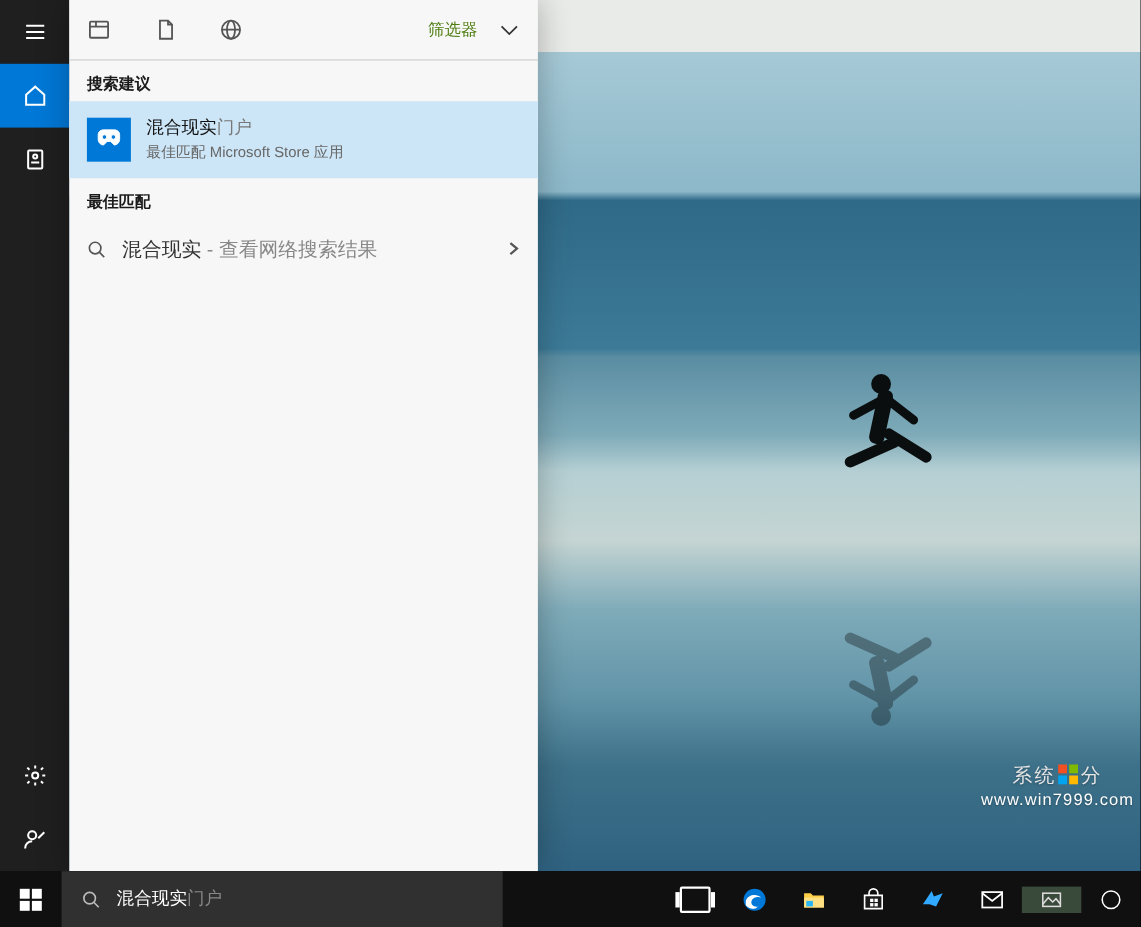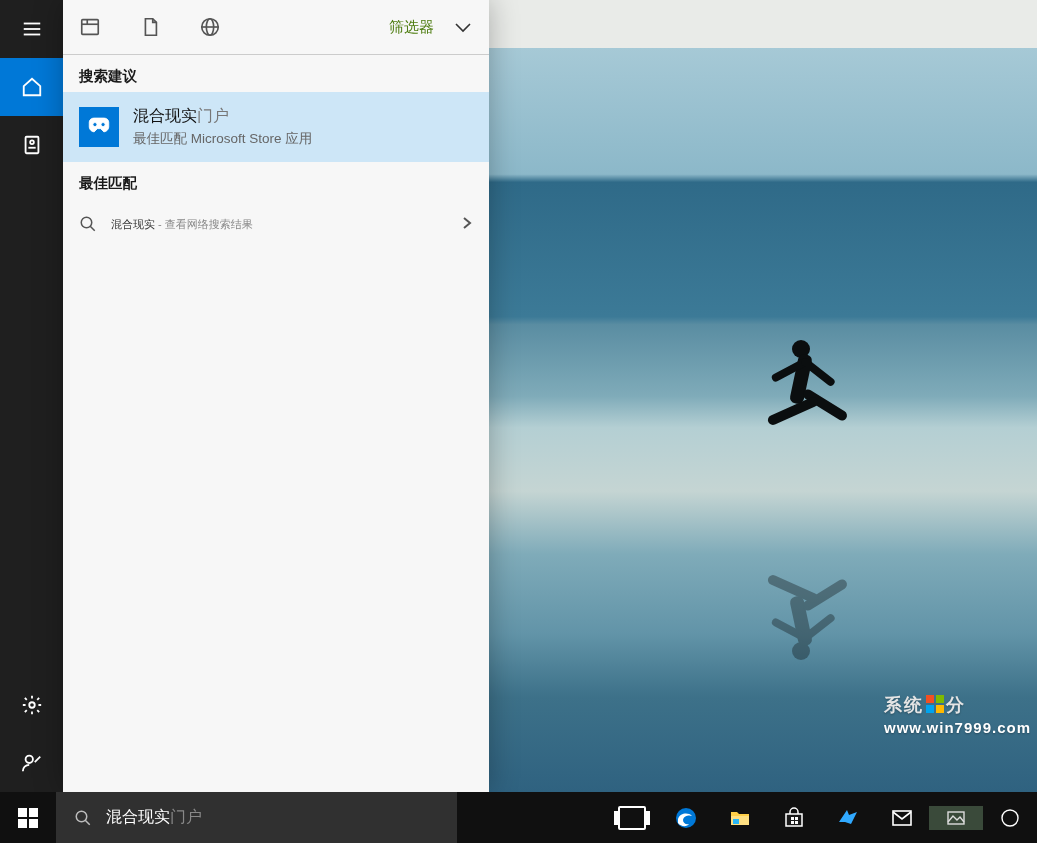--- a/index.html
+++ b/index.html
@@ -101,23 +101,22 @@
   .ghost { color: #888; }
   .tb-spacer { flex: 1; }
   .tb-right { display: flex; align-items:center; }
   .tb-right .tb-item { width: 54px; }
   .watermark {
     position: absolute;
     right: 6px; bottom: 56px;
     color: #e5e5e5;
     font-size: 18px;
     letter-spacing: 2px;
-    text-align: left;
+    text-align: center;
     text-shadow: 0 1px 2px rgba(0,0,0,.3);
-    font-weight: bold;
   }
   .watermark .sub { font-size: 15px; letter-spacing: 1px; color: #fff; display:block; margin-top:2px;}
   .ms-quad {
     display:inline-block; width:18px; height:18px; position:relative; top:2px; margin: 0 2px;
   }
   .ms-quad span { position:absolute; width:8px; height:8px;}
   .ms-quad .q1{left:0;top:0;background:#f25022;}
   .ms-quad .q2{left:10px;top:0;background:#7fba00;}
   .ms-quad .q3{left:0;top:10px;background:#00a4ef;}
   .ms-quad .q4{left:10px;top:10px;background:#ffb900;}
@@ -196,21 +195,21 @@
   }
   .best-text .title .ghostpart { color: #777; }
   .best-text .sub { font-size: 13.5px; color: #666; margin-top: 3px;}
 
   .suggest-row {
     display: flex;
     align-items: center;
     padding: 16px 16px;
     gap: 14px;
     color: #333;
-    font-size: 11px;
+    font-size: 18px;
   }
   .suggest-row .sicon { width: 18px; height: 18px; }
   .suggest-row .sicon svg { width:18px; height:18px; stroke:#555; fill:none;}
   .suggest-row .hint { color: #888; }
   .suggest-row .chev { margin-left:auto; }
   .suggest-row .chev svg { width:12px; height:14px; stroke:#555; fill:none; stroke-width:2;}
 
   .taskview-icon { width:24px; height:20px; border:2px solid #fff; border-radius:2px; position:relative;}
   .taskview-icon::before, .taskview-icon::after { content:""; position:absolute; top:3px; width:4px; height:14px; background:#101010; border:2px solid #fff; box-sizing:border-box;}
   .taskview-icon::before { left:-6px; }

